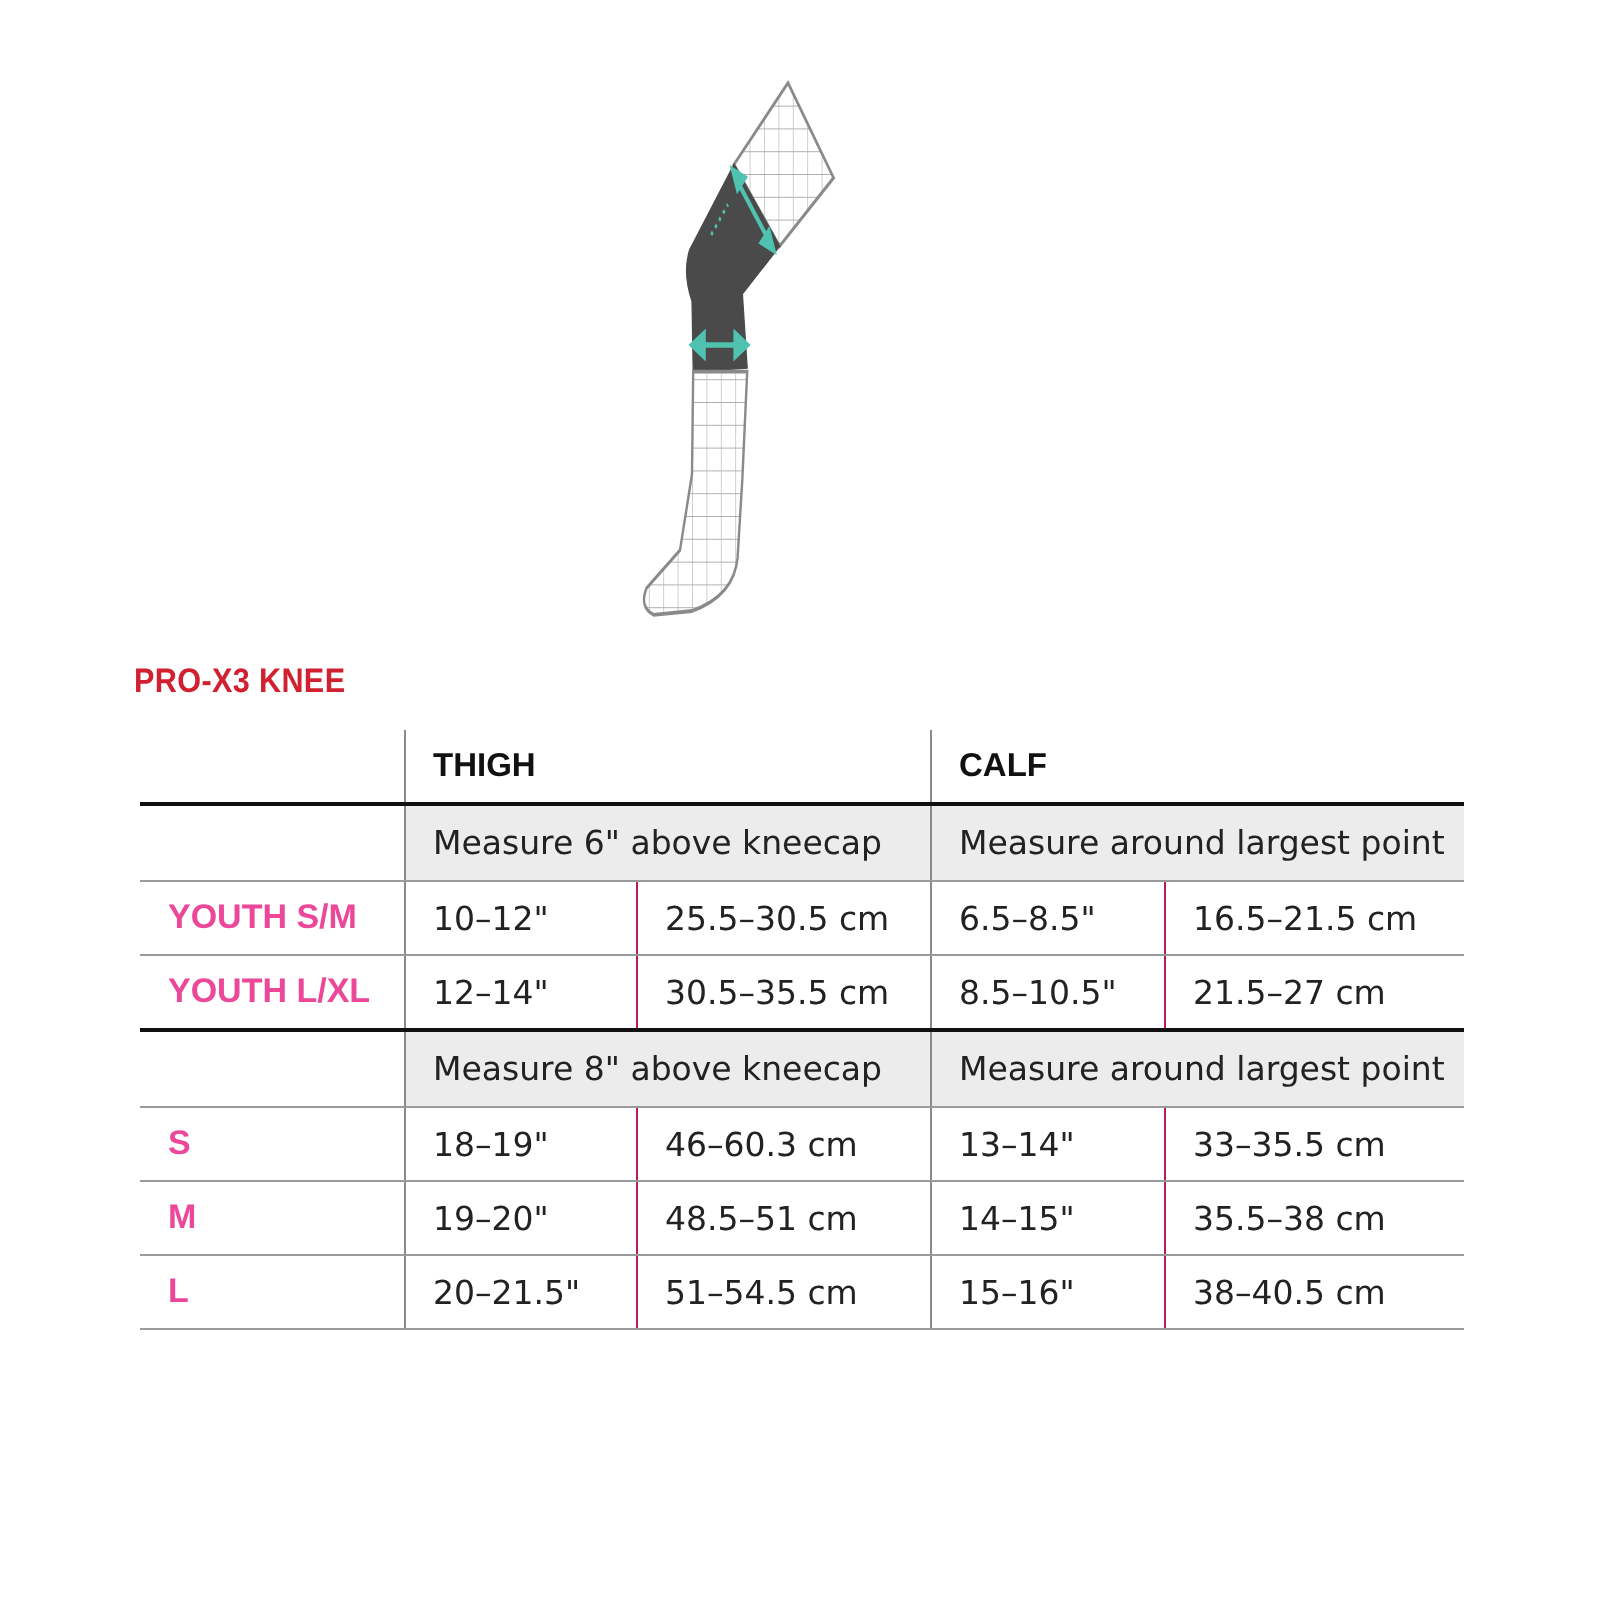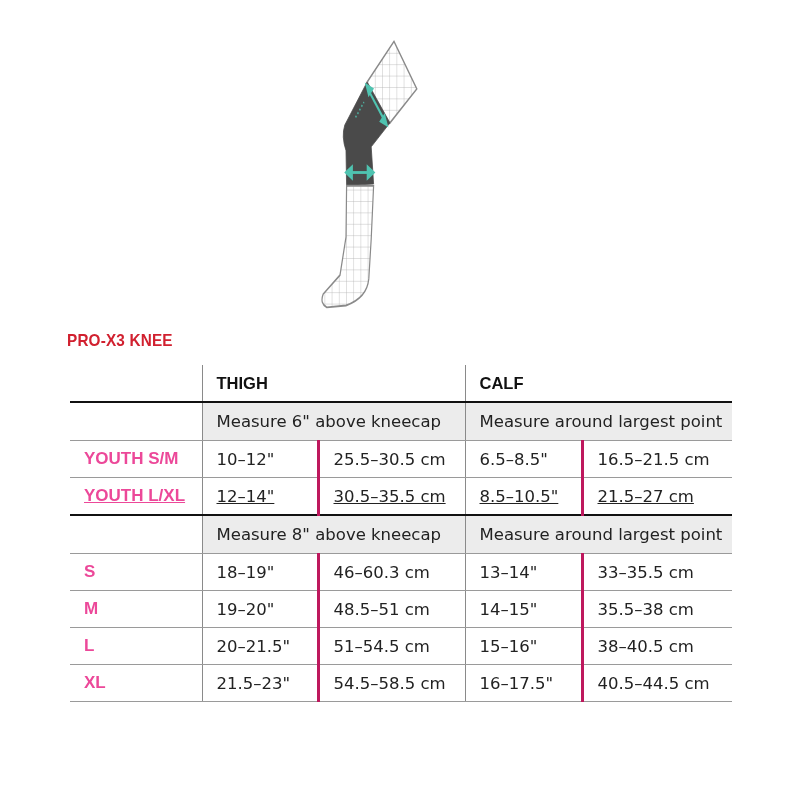--- a/index.html
+++ b/index.html
@@ -3,26 +3,26 @@
   <meta charset="utf-8">
   <style>
     html, body { margin: 0; padding: 0; background: #ffffff; }
     body { width: 800px; height: 800px; position: relative; overflow: hidden; font-family: "DejaVu Sans", sans-serif; color: #1e1e1e; }
     .illustration { position: absolute; left: 310px; top: 30px; width: 120px; height: 285px; }
     .product-title { position: absolute; left: 67px; top: 331px; font-family: "Liberation Sans", sans-serif; font-weight: bold; font-size: 17px; color: #d1202f; letter-spacing: 0.2px; transform: scaleX(0.9); transform-origin: left; }
     .chart { position: absolute; left: 70px; top: 365px; width: 662px; border-collapse: collapse; table-layout: fixed; }
     .chart td { padding: 0 0 0 14px; height: 36px; font-size: 16.5px; font-family: "DejaVu Sans", sans-serif; font-weight: normal; color: #222; white-space: nowrap; border-bottom: 1.5px solid #9a9a9a; overflow: hidden; margin-left: 39px; }
     .chart td.lbl { padding-left: 14px; font-family: "Liberation Sans", sans-serif; font-weight: bold; font-size: 17px; color: #ec4899; }
     .chart td.vsep { border-left: 1.5px solid #8a8a8a; }
-    .chart td.vsep-light { border-left: 3px solid #be185d; }
+    .chart td.vsep-light { border-left: 1px solid #be185d; }
     .chart tr.group-header td { border-bottom: 2.5px solid #111; height: 36px; font-family: "Liberation Sans", sans-serif; font-weight: bold; font-size: 16.5px; color: #111; }
     .chart tr.group-header td.blank { border-bottom: 2.5px solid #111; }
     .chart tr.measure td.m { background: #ececec; }
     .chart tr.measure td { height: 37px; }
-    .chart tr.thick-bottom td { border-bottom: 2.5px solid #111; text-decoration: underline; }
+    .chart tr.thick-bottom td { border-bottom: 2.5px solid #111; }
   </style>
 </head>
 <body>
 
 <svg class="illustration" viewBox="0 0 200 300" width="120" height="285" preserveAspectRatio="none" style="left:310px;top:30px;width:120px;height:285px;">
   <defs>
     <pattern id="grid" width="12" height="12" patternUnits="userSpaceOnUse">
       <path d="M12 0 L0 0 0 12" fill="none" stroke="#b0b0b0" stroke-width="1"></path>
     </pattern>
   </defs>
@@ -106,21 +106,14 @@
       <td class="vsep">14–15"</td>
       <td class="vsep-light">35.5–38 cm</td>
     </tr>
     <tr>
       <td class="lbl">L</td>
       <td class="vsep">20–21.5"</td>
       <td class="vsep-light">51–54.5 cm</td>
       <td class="vsep">15–16"</td>
       <td class="vsep-light">38–40.5 cm</td>
     </tr>
-    <tr>
-      <td class="lbl">XL</td>
-      <td class="vsep">21.5–23"</td>
-      <td class="vsep-light">54.5–58.5 cm</td>
-      <td class="vsep">16–17.5"</td>
-      <td class="vsep-light">40.5–44.5 cm</td>
-    </tr>
   </tbody>
 </table>
 
 </body></html>

